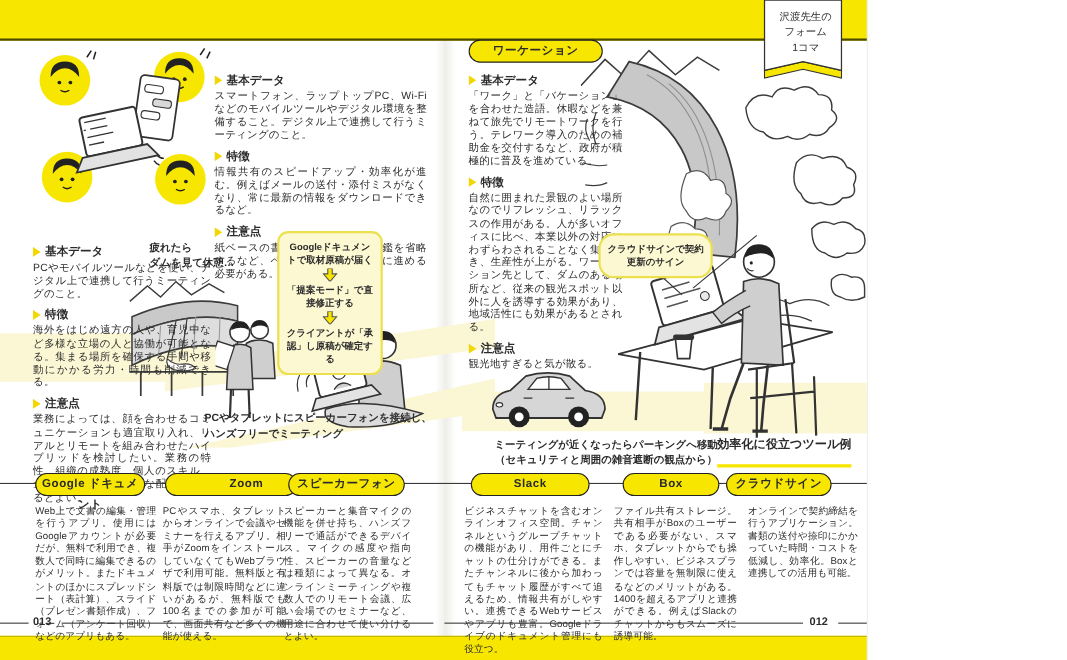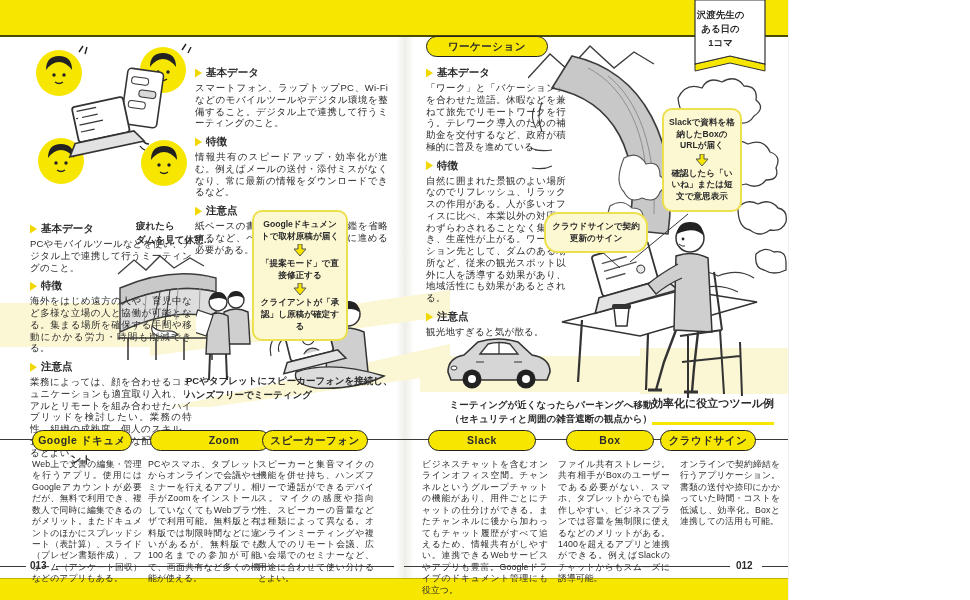--- a/index.html
+++ b/index.html
@@ -32,21 +32,21 @@
   .illu{position:absolute;z-index:2;}
   .overlay{position:absolute;left:0;top:0;z-index:4;pointer-events:none;}
   .tools-head{position:absolute;left:652px;top:396px;font-weight:bold;font-size:11px;
               border-bottom:3px solid #f7e600;padding-bottom:11px;z-index:6;}
   .toolcol{position:absolute;top:459px;font-size:8.8px;line-height:1.3;text-align:justify;
            letter-spacing:.1px;z-index:5;}
   .rowline{position:absolute;left:0;top:439px;width:788px;height:1.4px;background:#3a3a3a;z-index:5;}
   .pagenum{position:absolute;top:560px;font-weight:bold;font-size:10px;z-index:6;}
   .numline{position:absolute;top:566px;height:1.3px;background:#3a3a3a;z-index:6;}
   .corner-tab{position:absolute;left:694px;top:0;width:72px;height:74px;z-index:9;}
-  .corner-tab .txt{position:absolute;left:0;width:53px;text-align:center;font-weight:bold;font-size:9.5px;}
+  .corner-tab .txt{position:absolute;left:12px;width:53px;text-align:center;font-weight:normal;font-size:9.5px;}
 </style>
 </head>
 <body>
 
 <div class="stage">
 <div class="spread">
 
   <div class="band top"></div>
   <div class="band bottom"></div>
   <div class="fold"></div>
@@ -218,27 +218,20 @@
 
     <g fill="#fff" stroke="#555" stroke-width="1.1">
       <path d="M96,120 q14,-8 22,6 q14,-4 14,12 q10,6 0,16 q-4,12 -18,6 q-12,6 -18,-6 q-10,-10 0,-34 Z"></path>
       <path d="M82,168 q12,-8 22,2 q14,0 10,14 q4,12 -10,12 q-10,8 -20,0 q-8,-12 -2,-28 Z"></path>
       <path d="M70,200 q10,-8 20,0 q12,2 8,14 q-6,10 -18,6 q-12,-2 -10,-20 Z"></path>
     </g>
     <path d="M6,70 q-4,10 2,20 M14,64 q-6,14 0,30 M2,110 q10,4 22,2 M4,130 q12,2 20,-2" stroke="#3c3c3c" stroke-width="1.1" fill="none"></path>
     <path d="M150,238 q20,-10 40,0 q20,-8 36,2 M166,252 q24,-8 44,2" stroke="#3c3c3c" stroke-width="1.2" fill="none"></path>
   </svg>
 
-  <div class="callout" style="left:662px;top:108px;width:80px;">
-    <div class="step">Slackで資料を格納したBoxのURLが届く</div>
-    <svg class="flow-arrow" width="14" height="12" viewBox="0 0 14 12">
-          <path d="M5,0 h4 v5 h4 l-6,7 -6,-7 h4 z" fill="#f7e600" stroke="#555" stroke-width="1"></path>
-        </svg>
-    <div class="step">確認したら「いいね」または短文で意思表示</div>
-  </div>
 
   <div class="callout" style="left:544px;top:212px;width:104px;border-radius:14px;">
     <div class="step">クラウドサインで契約更新のサイン</div>
   </div>
 
   <svg class="illu" style="left:552px;top:212px;" width="212" height="195" viewBox="0 0 212 195">
 
     <path d="M10,110 L130,78 L205,90 L88,124 Z" fill="#fff" stroke="#333" stroke-width="1.6"></path>
     <path d="M30,108 L26,170 M96,122 L94,178" stroke="#333" stroke-width="2.2"></path>
 
@@ -309,18 +302,18 @@
   <div class="numline" style="left:404px;width:326px;"></div>
   <div class="pagenum" style="left:736px;">012</div>
   <div class="numline" style="left:762px;width:26px;"></div>
 
   <div class="corner-tab">
     <svg width="72" height="74" viewBox="0 0 72 74" style="position:absolute;left:0;top:0;">
       <path d="M1,64 L36,56 L71,64 L71,71 L36,63 L1,71 Z" fill="#f7e600" stroke="#333" stroke-width="1"></path>
       <path d="M1,0 L71,0 L71,64 L36,56 L1,64 Z" fill="#fff" stroke="#333" stroke-width="1.2"></path>
     </svg>
     <div class="txt" style="top:9px;">沢渡先生の</div>
-    <div class="txt" style="top:23px;">ある日の</div>
+    <div class="txt" style="top:23px;">フォーム</div>
     <div class="txt" style="top:37px;">1コマ</div>
   </div>
 
 </div>
 </div>
 
 </body></html>

